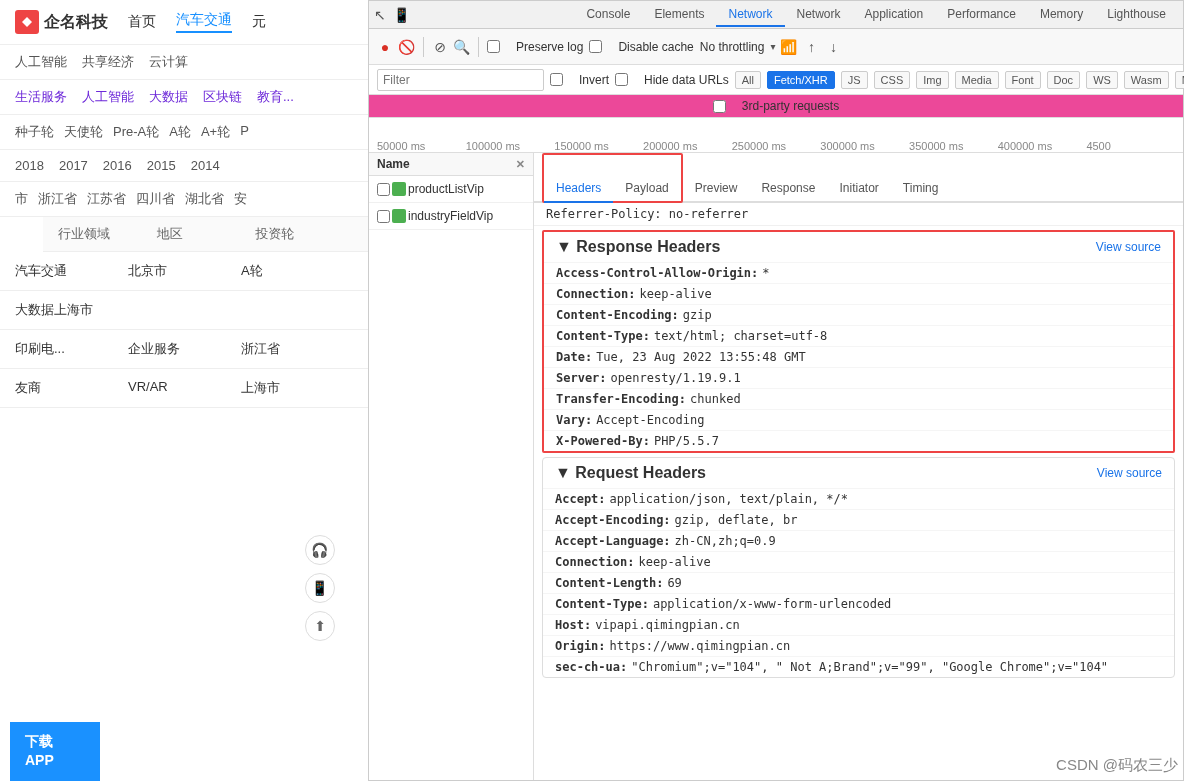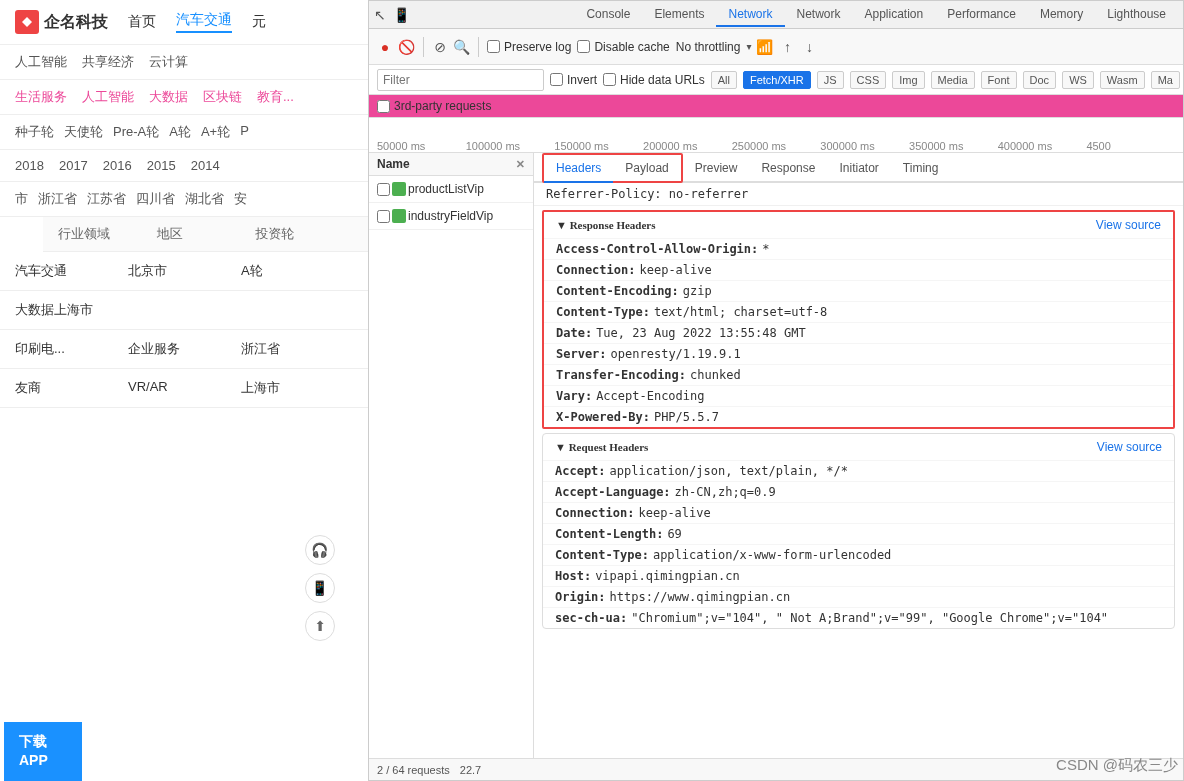--- a/index.html
+++ b/index.html
@@ -7,21 +7,21 @@
 
     
     .website { width: 370px; background: #fff; height: 781px; position: absolute; left: 0; top: 0; overflow: hidden; border-right: 1px solid #ddd; }
     .website-header { display: flex; align-items: center; padding: 10px 15px; border-bottom: 1px solid #eee; gap: 20px; }
     .logo { display: flex; align-items: center; gap: 5px; font-weight: bold; font-size: 16px; color: #333; }
     .logo-icon { width: 24px; height: 24px; background: #e44; border-radius: 3px; display: flex; align-items: center; justify-content: center; }
     .logo-icon svg { fill: white; }
     .nav-item { font-size: 14px; color: #333; cursor: pointer; }
     .nav-item.active { color: #1890ff; border-bottom: 2px solid #1890ff; padding-bottom: 2px; }
     .sub-nav { display: flex; flex-wrap: wrap; gap: 15px; padding: 8px 15px; border-bottom: 1px solid #eee; font-size: 13px; color: #555; }
-    .sub-nav2 { display: flex; flex-wrap: wrap; gap: 15px; padding: 8px 15px; border-bottom: 1px solid #eee; font-size: 13px; color: #ec4899; }
+    .sub-nav2 { display: flex; flex-wrap: wrap; gap: 15px; padding: 8px 15px; border-bottom: 1px solid #eee; font-size: 13px; color: #6d28d9; }
     .filter-row { display: flex; gap: 10px; padding: 8px 15px; border-bottom: 1px solid #eee; font-size: 13px; color: #555; flex-wrap: wrap; }
     .year-row { display: flex; gap: 15px; padding: 8px 15px; border-bottom: 1px solid #eee; font-size: 13px; color: #555; }
     .province-row { display: flex; gap: 10px; padding: 8px 15px; border-bottom: 1px solid #eee; font-size: 13px; color: #555; flex-wrap: wrap; }
     .table-header { display: grid; grid-template-columns: 1fr 1fr 1fr; padding: 8px 15px; font-size: 13px; color: #666; background: #fafafa; border-bottom: 1px solid #eee; margin-left: 43px; }
     .table-row { display: grid; grid-template-columns: 1fr 1fr 1fr; padding: 10px 15px; font-size: 13px; color: #333; border-bottom: 1px solid #eee; }
     .icon-col { display: flex; flex-direction: column; gap: 8px; align-items: center; padding: 5px; }
     .icon-circle { width: 30px; height: 30px; border-radius: 50%; border: 1px solid #ddd; display: flex; align-items: center; justify-content: center; font-size: 14px; color: #666; }
 
     
     .devtools { position: absolute; left: 368px; top: 0; width: 816px; height: 781px; background: #fff; border: 1px solid #ccc; display: flex; flex-direction: column; }
@@ -29,21 +29,21 @@
     
     .devtools-tabs { display: flex; background: #f1f1f1; border-bottom: 1px solid #ccc; padding: 0 5px; height: 28px; align-items: flex-end; }
     .devtools-tab { padding: 4px 12px; font-size: 12px; color: #555; cursor: pointer; border-bottom: 2px solid transparent; white-space: nowrap; }
     .devtools-tab.active { color: #1a73e8; border-bottom: 2px solid #1a73e8; }
 
     
     .devtools-toolbar { display: flex; align-items: center; gap: 6px; padding: 4px 8px; border-bottom: 1px solid #ddd; background: #f8f8f8; height: 36px; }
     .toolbar-btn { width: 16px; height: 16px; display: flex; align-items: center; justify-content: center; cursor: pointer; color: #555; font-size: 14px; }
     .toolbar-btn.record-btn { color: #d93025; }
     .toolbar-sep { width: 1px; height: 20px; background: #ccc; margin: 0 2px; }
-    .toolbar-checkbox { display: flex; align-items: center; gap: 4px; font-size: 12px; color: #333; cursor: pointer; white-space: nowrap; }
+    .toolbar-checkbox { display: flex; align-items: center; gap: 16px; font-size: 12px; color: #333; cursor: pointer; white-space: nowrap; justify-content: center; }
     .toolbar-checkbox input { margin: 0; }
     .toolbar-text { font-size: 12px; color: #333; white-space: nowrap; }
 
     
     .filter-bar { display: flex; align-items: center; gap: 6px; padding: 4px 8px; border-bottom: 1px solid #ddd; background: #fff; height: 30px; }
     .filter-input { flex: 1; max-width: 180px; height: 22px; border: 1px solid #ccc; border-radius: 2px; padding: 0 5px; font-size: 12px; }
     .filter-type-btn { padding: 2px 6px; font-size: 11px; border: 1px solid #ccc; border-radius: 2px; cursor: pointer; background: #f8f8f8; color: #555; }
     .filter-type-btn.active { background: #1a73e8; color: white; border-color: #1a73e8; }
 
     
@@ -56,30 +56,30 @@
 
     
     .network-list { width: 165px; border-right: 1px solid #ddd; display: flex; flex-direction: column; overflow-y: auto; background: #fff; }
     .network-list-header { display: flex; align-items: center; padding: 4px 8px; background: #f8f8f8; border-bottom: 1px solid #ddd; font-size: 12px; font-weight: bold; color: #333; }
     .network-list-item { display: flex; align-items: center; gap: 2px; padding: 6px 8px; border-bottom: 1px solid #f0f0f0; cursor: pointer; font-size: 12px; color: #333; }
     .network-list-item input[type=checkbox] { margin: 0; }
     .item-icon { width: 14px; height: 14px; background: #4caf50; display: inline-block; border-radius: 2px; }
 
     
     .network-detail { flex: 1; overflow-y: auto; background: #fff; }
-    .detail-tab { padding: 6px 12px; font-size: 12px; color: #555; cursor: pointer; border-bottom: 2px solid transparent; margin-bottom: -2px; }
+    .detail-tab { padding: 6px 12px; font-size: 12px; color: #555; cursor: pointer; border-bottom: 2px solid transparent; margin-bottom: -2px; margin-top: 20px; }
     .detail-tab.active { color: #1a73e8; border-bottom: 2px solid #1a73e8; }
 
     
     .referrer-row { padding: 4px 12px; font-size: 12px; color: #333; border-bottom: 1px solid #f0f0f0; font-family: monospace; }
 
     
     .headers-section { border: 2px solid #e44; margin: 4px 8px; border-radius: 2px; }
     .section-header { display: flex; justify-content: space-between; align-items: center; padding: 6px 12px; cursor: pointer; }
-    .section-header-title { font-size: 11px; font-weight: bold; color: #333; font-family: Liberation Serif, serif; }
+    .section-header-title { font-size: 16px; font-weight: bold; color: #333; }
     .view-source-link { font-size: 12px; color: #1a73e8; cursor: pointer; }
     .header-row { display: flex; padding: 3px 12px; font-size: 12px; border-top: 1px solid #f5f5f5; }
     .header-name { font-weight: bold; color: #333; white-space: nowrap; margin-right: 4px; font-family: monospace; }
     .header-value { color: #333; font-family: monospace; word-break: break-all; }
 
     
     .req-headers-section { margin: 4px 8px; border: 1px solid #ddd; border-radius: 4px; }
 
     
     .status-bar { display: flex; align-items: center; gap: 10px; padding: 3px 8px; border-top: 1px solid #ddd; background: #f8f8f8; font-size: 11px; color: #555; height: 22px; }
@@ -160,21 +160,21 @@
   <div class="table-row">
     <span>印刷电...</span>
     <span>企业服务</span>
     <span>浙江省</span>
   </div>
   <div class="table-row">
     <span>友商</span>
     <span>VR/AR</span>
     <span>上海市</span>
   </div>
-  <div style="background:#1a91ff;color:white;position:absolute;bottom:0;left:4px;width:78px;padding:10px 15px;font-size:14px;font-weight:bold;line-height:1.4;">
+  <div style="background:#1a91ff;color:white;position:absolute;bottom:0;left:10px;width:90px;padding:10px 15px;font-size:14px;font-weight:bold;line-height:1.4;">
     下载<br>APP
   </div>
 </div>
 
 <div class="devtools">
 
   <div style="display:flex;align-items:center;background:#f1f1f1;border-bottom:1px solid #ccc;height:28px;padding:0 5px;">
     <span style="font-size:14px;color:#555;margin-right:8px;">↖</span>
     <span style="font-size:14px;color:#555;margin-right:8px;">📱</span>
     <span style="flex:1;"></span>
@@ -345,20 +345,24 @@
             <span>▼ </span><span>Request Headers</span>
           </span>
           <span class="view-source-link">View source</span>
         </div>
         <div>
           <div class="header-row">
             <span class="header-name">Accept:</span>
             <span class="header-value"> application/json, text/plain, */*</span>
           </div>
           <div class="header-row">
+            <span class="header-name">Accept-Encoding:</span>
+            <span class="header-value"> gzip, deflate, br</span>
+          </div>
+          <div class="header-row">
             <span class="header-name">Accept-Language:</span>
             <span class="header-value"> zh-CN,zh;q=0.9</span>
           </div>
           <div class="header-row">
             <span class="header-name">Connection:</span>
             <span class="header-value"> keep-alive</span>
           </div>
           <div class="header-row">
             <span class="header-name">Content-Length:</span>
             <span class="header-value"> 69</span>
@@ -377,19 +381,15 @@
           </div>
           <div class="header-row">
             <span class="header-name">sec-ch-ua:</span>
             <span class="header-value"> "Chromium";v="104", " Not A;Brand";v="99", "Google Chrome";v="104"</span>
           </div>
         </div>
       </div>
     </div>
   </div>
 
-  <div class="status-bar">
-    <span>2 / 64 requests</span>
-    <span>22.7</span>
-  </div>
 
   <div class="csdn-watermark">CSDN @码农三少</div>
 </div>
 
 </body></html>

